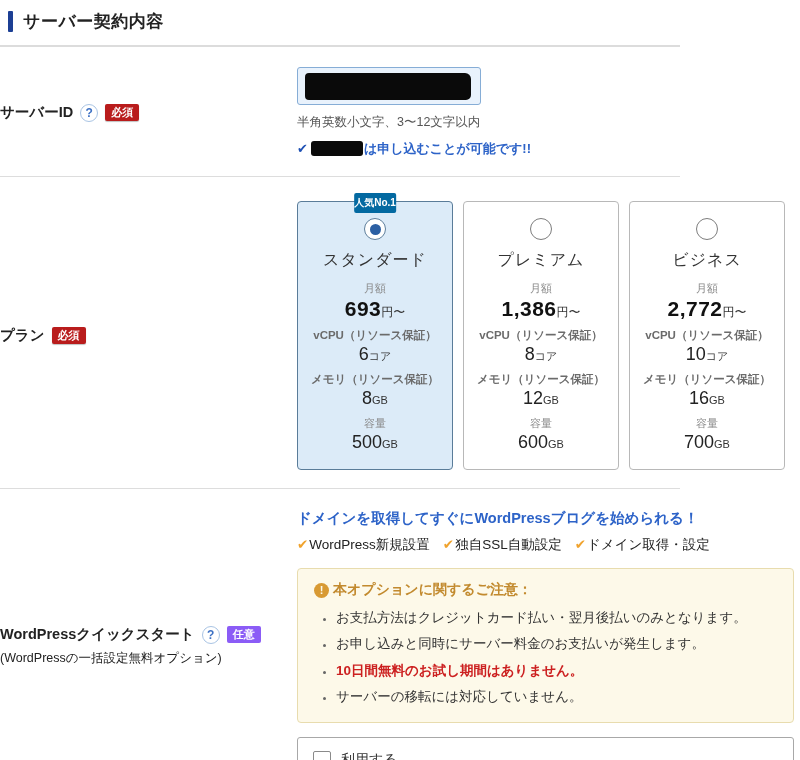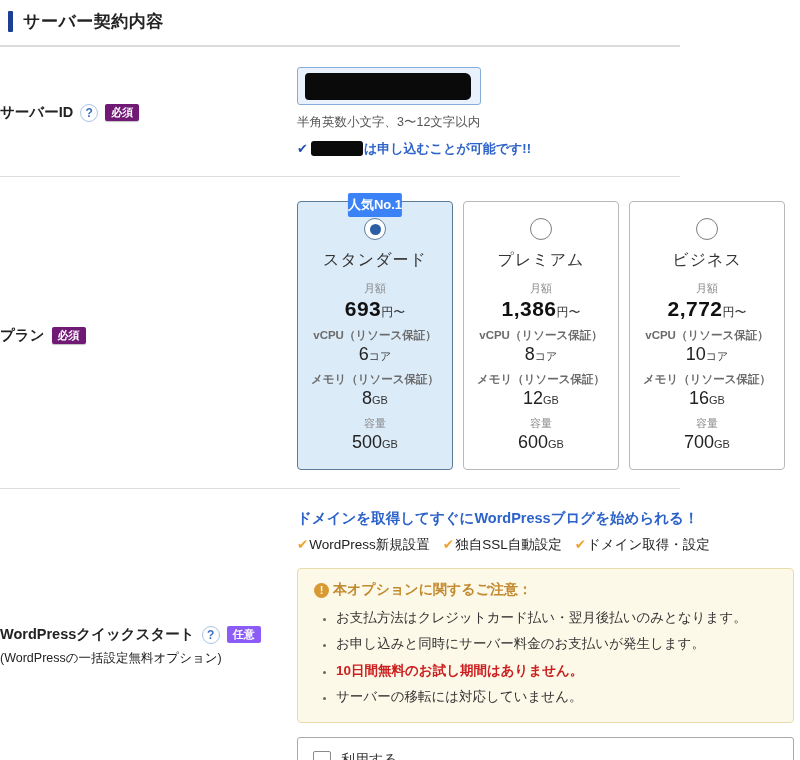--- a/index.html
+++ b/index.html
@@ -23,21 +23,21 @@
   .content-col { flex: 1; padding-right: 8px; }
 
   .field-label { font-size: 14.5px; font-weight: bold; color: #222; display: flex; align-items: center; gap: 7px; }
   .q-icon {
     width: 18px; height: 18px; border: 1.5px solid #a9c4e4; border-radius: 50%;
     color: #3d71c4; font-size: 12px; font-weight: bold; display: inline-flex;
     align-items: center; justify-content: center; background: #fff; cursor: pointer;
   }
   .badge { display: inline-block; font-size: 11px; font-weight: bold; color: #fff;
     padding: 3px 6px; border-radius: 2px; line-height: 1; }
-  .badge.required { background: #701a75; box-shadow: 0 1px 1px rgba(0,0,0,.25); }
+  .badge.required { background: #b91c1c; box-shadow: 0 1px 1px rgba(0,0,0,.25); }
   .badge.optional { background: #8b5cf6; }
 
   
   .row-serverid { padding: 20px 0 18px 0; }
   .serverid-input {
     width: 184px; height: 38px; background: #e9f2fc; border: 1.5px solid #86add6;
     border-radius: 3px; display: flex; align-items: center; padding: 4px 7px; cursor: text;
   }
   .redacted { background: #0a0a0a; border-radius: 3px; }
   .redacted.in-input { width: 166px; height: 27px; border-radius: 4px 6px 5px 4px; }
@@ -50,21 +50,21 @@
   .row-plan { padding: 24px 0 18px 0; }
   .plan-cards { display: flex; gap: 10px; }
   .plan-card {
     position: relative; width: 156px; min-height: 218px; background: #fff;
     border: 1px solid #b8b8b8; border-radius: 4px; text-align: center;
     padding: 14px 6px 16px 6px; cursor: pointer;
   }
   .plan-card.selected { background: #dcebf8; border: 1px solid #5a7c99; }
   .popular-badge {
     position: absolute; top: -9px; left: 50%; transform: translateX(-50%);
-    background: #3b82f6; color: #fff; font-size: 13px; font-weight: bold;
+    background: #0369a1; color: #fff; font-size: 10px; font-weight: bold;
     padding: 3px 0; border-radius: 2px; white-space: nowrap;
   }
   .radio { width: 22px; height: 22px; border: 1.5px solid #7d7d7d; border-radius: 50%;
     margin: 2px auto 10px auto; background: #fff; display: flex; align-items: center; justify-content: center; }
   .plan-card.selected .radio { border-color: #5f7f9c; }
   .radio .dot { width: 11px; height: 11px; border-radius: 50%; background: transparent; }
   .plan-card.selected .radio .dot { background: #2b5fa3; }
   .plan-name { font-size: 16px; color: #333; letter-spacing: 1px; margin-bottom: 10px; }
   .spec-label { font-size: 11px; color: #888; margin-top: 7px; }
   .spec-label.bold { color: #6b6b6b; font-weight: bold; font-size: 11.5px; }

